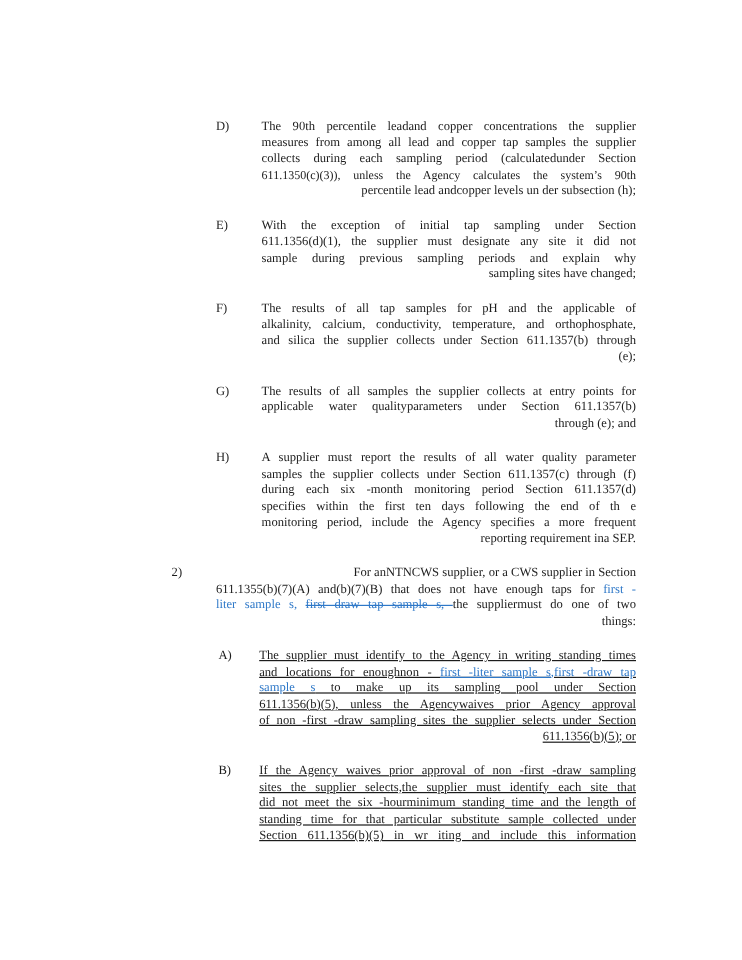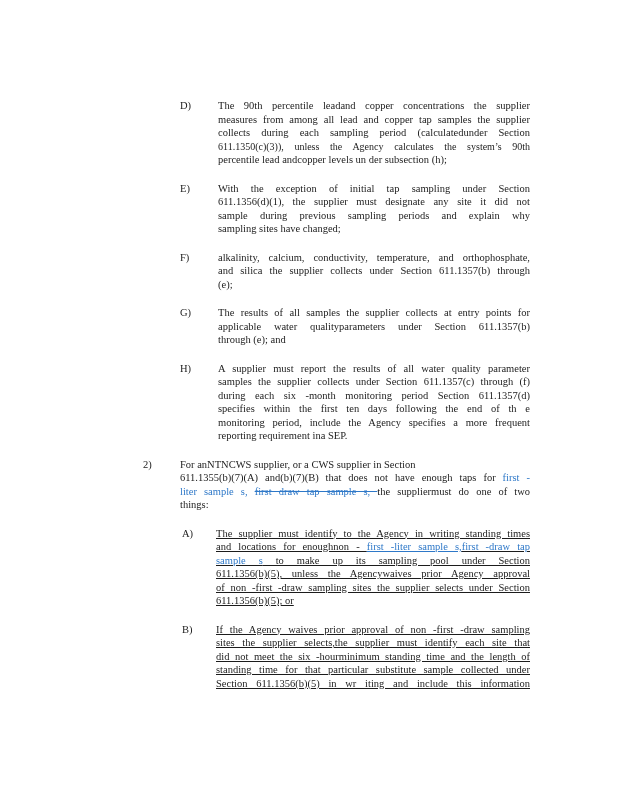--- a/index.html
+++ b/index.html
@@ -29,21 +29,21 @@
   .item.level1 .marker{width:38px;flex:0 0 38px;}
   .item.level1 .body{width:312px;flex:0 0 312px;}
   .item.level0{margin-left:143px;}
   .item.level0 .marker{width:37px;flex:0 0 37px;}
   .item.level0 .body{width:350px;flex:0 0 350px;}
   .item.level2{margin-left:182px;}
   .item.level2 .marker{width:34px;flex:0 0 34px;}
   .item.level2 .body{width:314px;flex:0 0 314px;text-decoration:underline;}
   .marker{text-align:left;}
   .line{
-    text-align:left;
+    text-align:right;
     white-space:normal;
   }
   .line.j{
     text-align:justify;
     text-align-last:justify;
   }
   .line.big{
     font-size:10px;
   }
   .seg-blue{color:var(--rev,#2e78c8);}
@@ -70,20 +70,21 @@
         <div class="body">
           <div class="line j"><span>With the exception of initial tap sampling under Section</span></div>
           <div class="line j"><span>611.1356(d)(1), the supplier must designate any site it did not</span></div>
           <div class="line j"><span>sample during previous sampling periods and explain why</span></div>
           <div class="line"><span>sampling sites have changed;</span></div>
         </div>
       </div>
       <div class="item level1">
         <span class="marker">F)</span>
         <div class="body">
+          <div class="line j"><span>The results of all tap samples for pH and the applicable of</span></div>
           <div class="line j"><span>alkalinity, calcium, conductivity, temperature, and orthophosphate,</span></div>
           <div class="line j"><span>and silica the supplier collects under Section 611.1357(b) through</span></div>
           <div class="line"><span>(e);</span></div>
         </div>
       </div>
       <div class="item level1">
         <span class="marker">G)</span>
         <div class="body">
           <div class="line j"><span>The results of all samples the supplier collects at entry points for</span></div>
           <div class="line j"><span>applicable water qualityparameters under Section 611.1357(b)</span></div>

